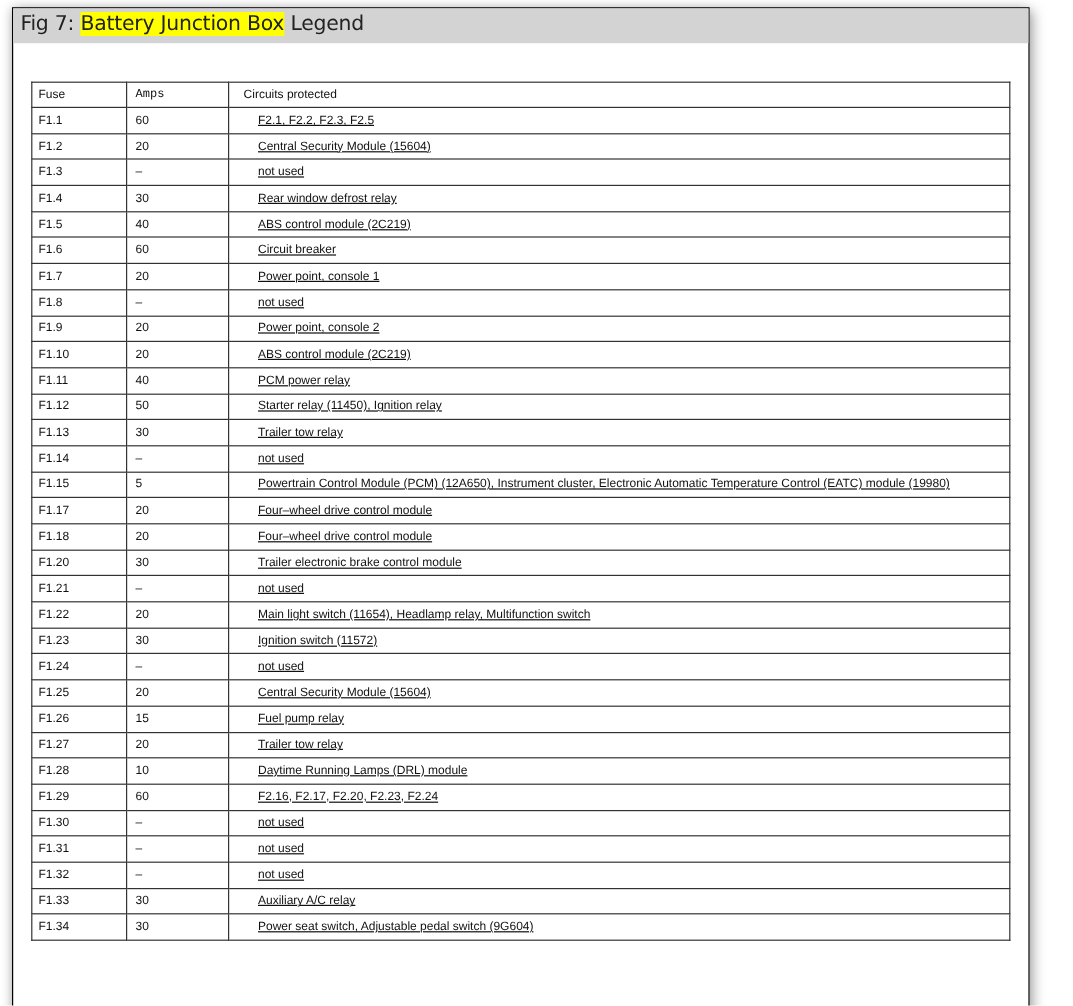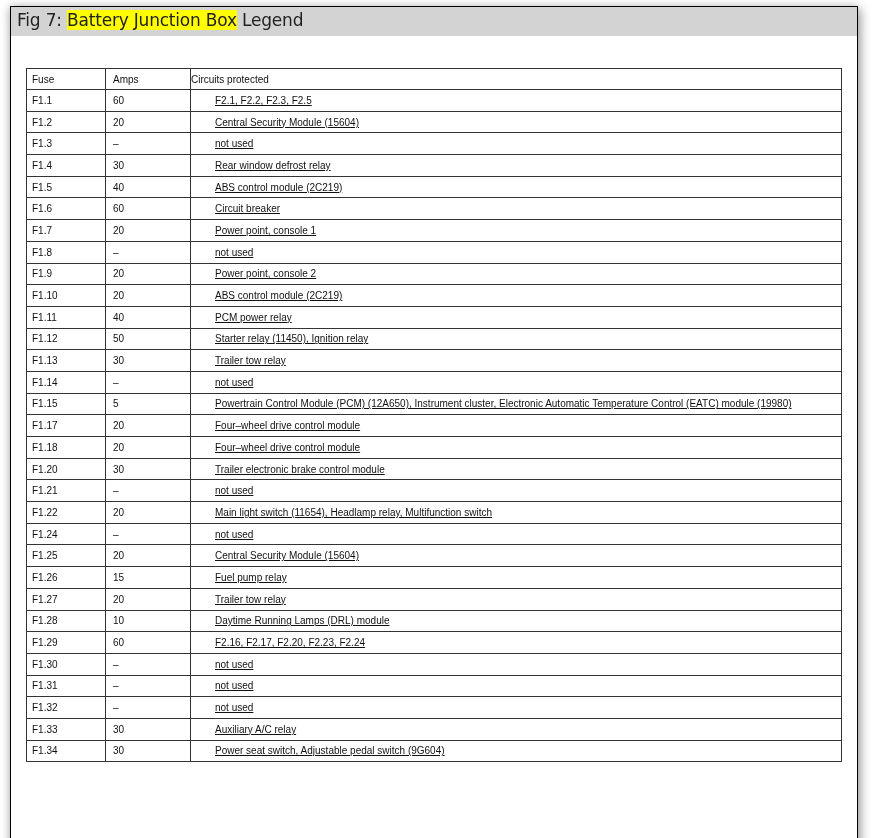--- a/index.html
+++ b/index.html
@@ -47,22 +47,22 @@
     text-align: left;
     font-weight: normal;
     vertical-align: middle;
     white-space: nowrap;
   }
   .fuse-table col.c1 { width: 79px; }
   .fuse-table col.c2 { width: 85px; }
   .fuse-table th { height: 20px; }
   .fuse-table td.amps { padding-left: 7px; }
   .fuse-table td.circ { padding-left: 24px; text-decoration: underline; }
-  .fuse-table th.circ-h { padding-left: 0; margin-top: 44px; }
-  .fuse-table th.amps-h { padding-left: 7px; }
+  .fuse-table th.circ-h { padding-left: 12px; margin-top: 44px; }
+  .fuse-table th.amps-h { padding-left: 7px; font-family: Liberation Mono, monospace; }
 </style>
 </head>
 <body>
 
 <div class="frame">
   <div class="title-bar">
     <div class="title"><span>Fig 7: </span><span class="hl">Battery Junction Box</span><span> Legend</span></div>
   </div>
 
   <table class="fuse-table">
@@ -173,20 +173,25 @@
           <td>F1.21</td>
           <td class="amps">–</td>
           <td class="circ">not used</td>
         </tr>
         <tr>
           <td>F1.22</td>
           <td class="amps">20</td>
           <td class="circ">Main light switch (11654), Headlamp relay, Multifunction switch</td>
         </tr>
         <tr>
+          <td>F1.23</td>
+          <td class="amps">30</td>
+          <td class="circ">Ignition switch (11572)</td>
+        </tr>
+        <tr>
           <td>F1.24</td>
           <td class="amps">–</td>
           <td class="circ">not used</td>
         </tr>
         <tr>
           <td>F1.25</td>
           <td class="amps">20</td>
           <td class="circ">Central Security Module (15604)</td>
         </tr>
         <tr>

